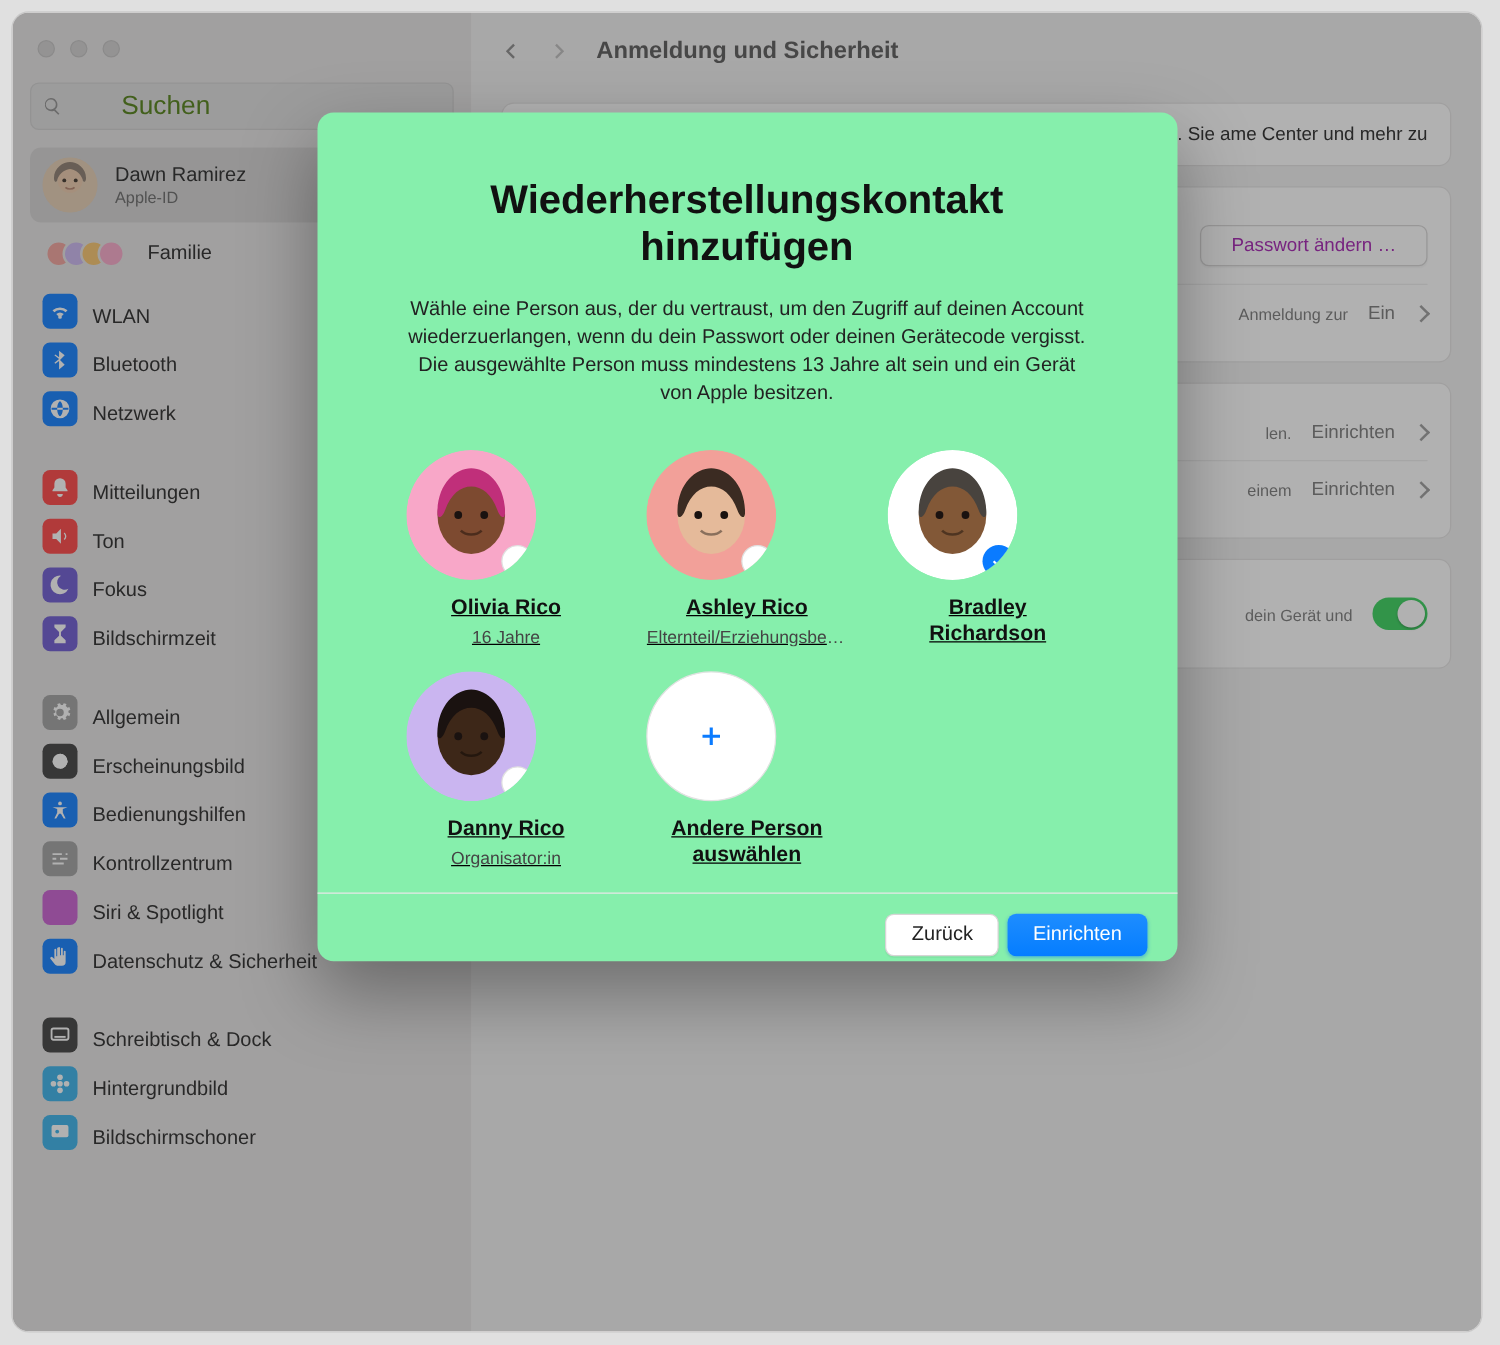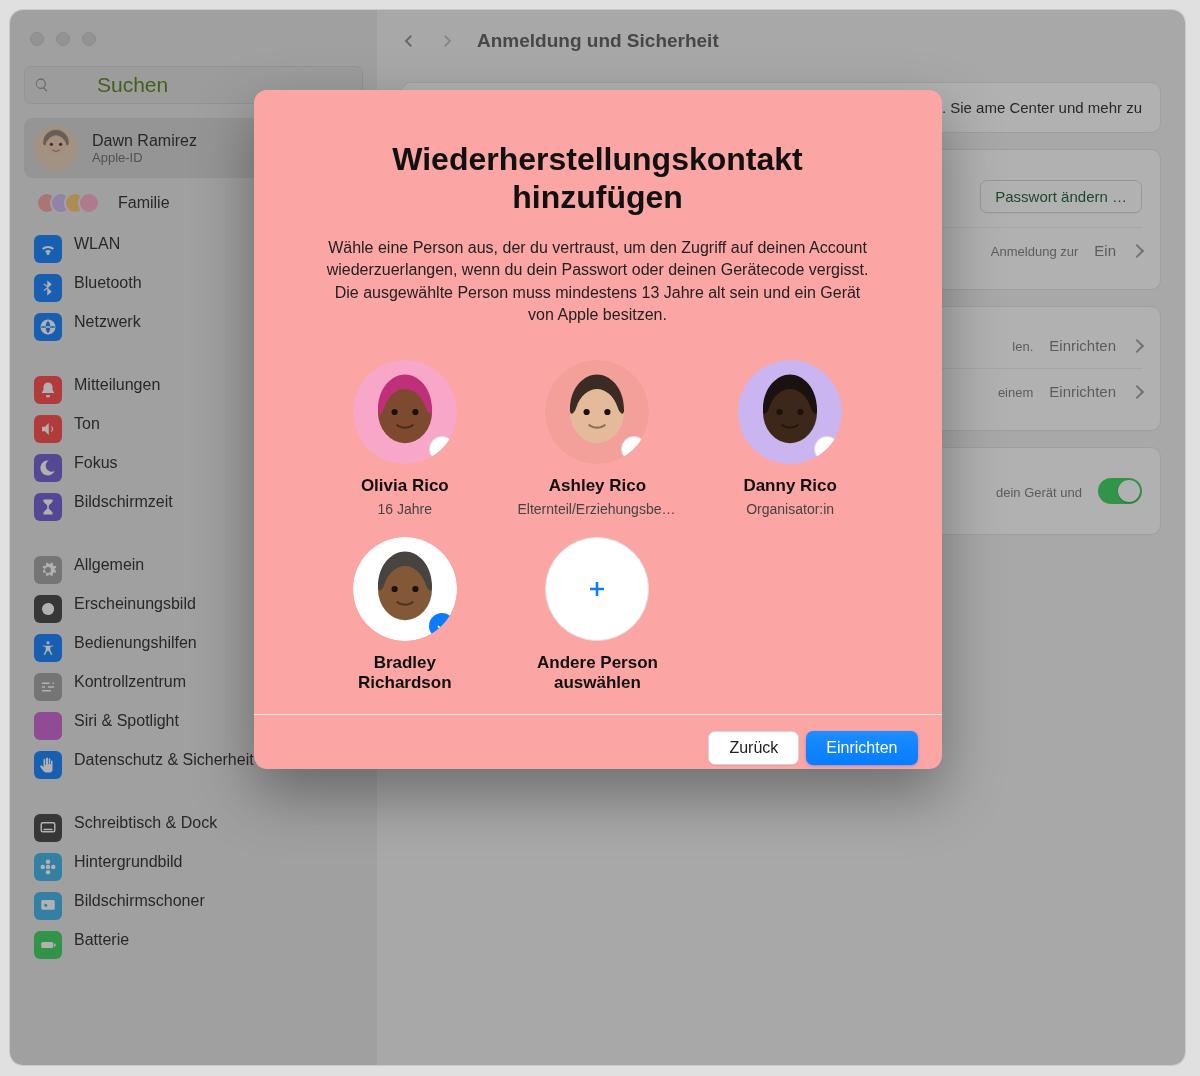--- a/index.html
+++ b/index.html
@@ -38,21 +38,21 @@
   .user-row .sub { font-size: 13px; color: #666; }
 
   .family-row { display: flex; align-items: center; gap: 18px; padding: 10px 26px 16px; }
   .family-avs { display: flex; }
   .family-avs .fa { width: 22px; height: 22px; border-radius: 50%; margin-left: -8px; border: 2px solid #e6e4e4; }
   .family-label { font-size: 16px; color: #222; }
 
   .nav { padding: 0 14px; overflow: hidden; }
   .nav-group { margin-bottom: 24px; }
   .nav-item {
-    display: flex; align-items: flex-start; gap: 12px; padding: 5px 10px 6px;
+    display: flex; align-items: flex-end; gap: 12px; padding: 5px 10px 6px;
     border-radius: 7px; font-size: 16px; color: #222;
   }
   .nav-icon {
     width: 28px; height: 28px; border-radius: 6px; flex-shrink: 0;
     display: flex; align-items: center; justify-content: center; color: #fff;
   }
   .nav-icon svg { width: 18px; height: 18px; fill: currentColor; }
 
   .content {
     flex: 1; background: #f1f0f0; padding: 0; display: flex; flex-direction: column;
@@ -71,52 +71,52 @@
     display: flex; align-items: center; justify-content: space-between; gap: 16px;
     padding: 14px 0;
   }
   .panel-row + .panel-row { border-top: 1px solid #eee; }
   .row-text { flex: 1; min-width: 0; }
   .row-title { font-size: 15px; color: #222; word-break: break-word; }
   .row-sub { font-size: 13px; color: #777; margin-top: 2px; }
   .row-value { font-size: 15px; color: #777; }
   .chevron { width: 10px; height: 10px; border-right: 2px solid #9a9a9a; border-top: 2px solid #9a9a9a; transform: rotate(45deg); flex-shrink: 0; }
   .btn {
-    background: #fff; border: 1px solid #d7d6d6; border-radius: 7px; padding: 7px 14px;
-    font-size: 15px; color: #14532d; box-shadow: 0 1px 1px rgba(0,0,0,0.04);
+    background: #fff; border: 1px solid #d7d6d6; border-radius: 7px; padding: 7px 24px;
+    font-size: 15px; color: #a21caf; box-shadow: 0 1px 1px rgba(0,0,0,0.04);
   }
   .toggle {
     width: 44px; height: 26px; background: #32d158; border-radius: 13px; position: relative; flex-shrink: 0;
   }
   .toggle::after {
     content: ""; position: absolute; right: 2px; top: 2px; width: 22px; height: 22px;
     background: #fff; border-radius: 50%; box-shadow: 0 1px 2px rgba(0,0,0,0.3);
   }
 
   
   .overlay {
     position: absolute; inset: 0; background: rgba(50,50,50,0.38);
     display: flex; align-items: flex-start; justify-content: center;
   }
   .modal {
-    margin-top: 80px; width: 688px; background: #fca5a5; border-radius: 13px;
+    margin-top: 80px; width: 688px; background: #86efac; border-radius: 13px;
     box-shadow: 0 25px 60px rgba(0,0,0,0.35);
     display: flex; flex-direction: column;
   }
   .modal-body { padding: 50px 60px 20px; }
   .modal h2 { font-size: 32px; font-weight: 700; text-align: center; line-height: 1.2; color: #111; }
   .modal p { font-size: 16px; text-align: center; color: #222; margin-top: 20px; line-height: 1.4; padding: 0 10px; }
 
   .contacts {
     display: grid; grid-template-columns: repeat(3, 1fr); gap: 20px 10px;
     margin-top: 34px; justify-items: center;
   }
   .contact {
-    width: 160px; display: flex; flex-direction: column; align-items: center; text-align: center;
-    position: relative; cursor: pointer;
+    width: 160px; display: flex; flex-direction: column; text-align: center;
+    position: relative; cursor: pointer; text-decoration: underline;
   }
   .contact-avatar {
     width: 104px; height: 104px; border-radius: 50%; overflow: hidden;
     display: flex; align-items: center; justify-content: center; position: relative;
   }
   .badge {
     position: absolute; right: 2px; bottom: 2px; width: 26px; height: 26px;
     border-radius: 50%; background: #fff; border: 1px solid #e0e0e0;
   }
   .badge.selected { background: #0a7bff; border: none; display: flex; align-items: center; justify-content: center; color: #fff; }
@@ -330,29 +330,20 @@
             <span>Hintergrundbild</span>
           </div>
           <div class="nav-item">
             <div class="nav-icon" style="background: rgb(52, 176, 234);">
               <svg viewBox="0 0 24 24">
                 <rect x="3" y="4" width="18" height="13" rx="2"></rect>
                 <circle cx="9" cy="11" r="2" fill="#34b0ea"></circle>
               </svg>
             </div>
             <span>Bildschirmschoner</span>
-          </div>
-          <div class="nav-item">
-            <div class="nav-icon" style="background: rgb(50, 209, 88);">
-              <svg viewBox="0 0 24 24">
-                <rect x="3" y="8" width="16" height="8" rx="2"></rect>
-                <rect x="20" y="10" width="2" height="4"></rect>
-              </svg>
-            </div>
-            <span>Batterie</span>
           </div>
         </div>
       </div>
   </aside>
 
   <section class="content">
     <div class="titlebar">
       <div class="nav-arrow">
           <svg viewBox="0 0 24 24">
             <polyline points="15 5 8 12 15 19"></polyline>
@@ -447,51 +438,51 @@
     <path d="M42 62c4 4 12 4 16 0" stroke="#000" stroke-opacity=".4" stroke-width="2" fill="none"></path>
   </svg>
                 <div class="badge"></div>
               </div>
               <div class="cname">Ashley Rico</div>
               <div class="crole">Elternteil/Erziehungsberechtigte</div>
             </div>
             <div class="contact">
               <div class="contact-avatar">
                 <svg class="memoji" viewBox="0 0 100 100">
-    <circle cx="50" cy="50" r="50" fill="#cab5f0"></circle>
-    <ellipse cx="50" cy="50" rx="26" ry="30" fill="#3d2718"></ellipse>
-    <path d="M24 48c0-22 14-34 26-34s26 12 26 34c0 6-4 4-6-2-4-12-12-18-20-18s-16 6-20 18c-2 6-6 8-6 2z" fill="#1a1210"></path>
-    <circle cx="40" cy="50" r="3" fill="#1a1210"></circle>
-                  <circle cx="60" cy="50" r="3" fill="#1a1210"></circle>
-    <path d="M42 62c4 4 12 4 16 0" stroke="#000" stroke-opacity=".4" stroke-width="2" fill="none"></path>
-  </svg>
-                <div class="badge"></div>
-              </div>
-              <div class="cname">Danny Rico</div>
-              <div class="crole">Organisator:in</div>
-            </div>
-            <div class="contact">
-              <div class="contact-avatar">
-                <svg class="memoji" viewBox="0 0 100 100">
     <circle cx="50" cy="50" r="50" fill="#ffffff"></circle>
     <ellipse cx="50" cy="50" rx="26" ry="30" fill="#825837"></ellipse>
     <path d="M24 48c0-22 14-34 26-34s26 12 26 34c0 6-4 4-6-2-4-12-12-18-20-18s-16 6-20 18c-2 6-6 8-6 2z" fill="#48433e"></path>
     <circle cx="40" cy="50" r="3" fill="#1a1210"></circle>
                   <circle cx="60" cy="50" r="3" fill="#1a1210"></circle>
     <path d="M42 62c4 4 12 4 16 0" stroke="#000" stroke-opacity=".4" stroke-width="2" fill="none"></path>
   </svg>
                 <div class="badge selected">
                   <svg viewBox="0 0 24 24">
                     <polyline points="5 12 10 17 19 7"></polyline>
                   </svg>
                 </div>
               </div>
               <div class="cname">Bradley Richardson</div>
             </div>
             <div class="contact">
+              <div class="contact-avatar">
+                <svg class="memoji" viewBox="0 0 100 100">
+    <circle cx="50" cy="50" r="50" fill="#cab5f0"></circle>
+    <ellipse cx="50" cy="50" rx="26" ry="30" fill="#3d2718"></ellipse>
+    <path d="M24 48c0-22 14-34 26-34s26 12 26 34c0 6-4 4-6-2-4-12-12-18-20-18s-16 6-20 18c-2 6-6 8-6 2z" fill="#1a1210"></path>
+    <circle cx="40" cy="50" r="3" fill="#1a1210"></circle>
+                  <circle cx="60" cy="50" r="3" fill="#1a1210"></circle>
+    <path d="M42 62c4 4 12 4 16 0" stroke="#000" stroke-opacity=".4" stroke-width="2" fill="none"></path>
+  </svg>
+                <div class="badge"></div>
+              </div>
+              <div class="cname">Danny Rico</div>
+              <div class="crole">Organisator:in</div>
+            </div>
+            <div class="contact">
               <div class="add-circle">
   <svg viewBox="0 0 24 24" fill="none">
                   <line x1="12" y1="5" x2="12" y2="19"></line>
                   <line x1="5" y1="12" x2="19" y2="12"></line>
                 </svg>
 </div>
               <div class="cname">Andere Person auswählen</div>
             </div>
           </div>
       </div>

